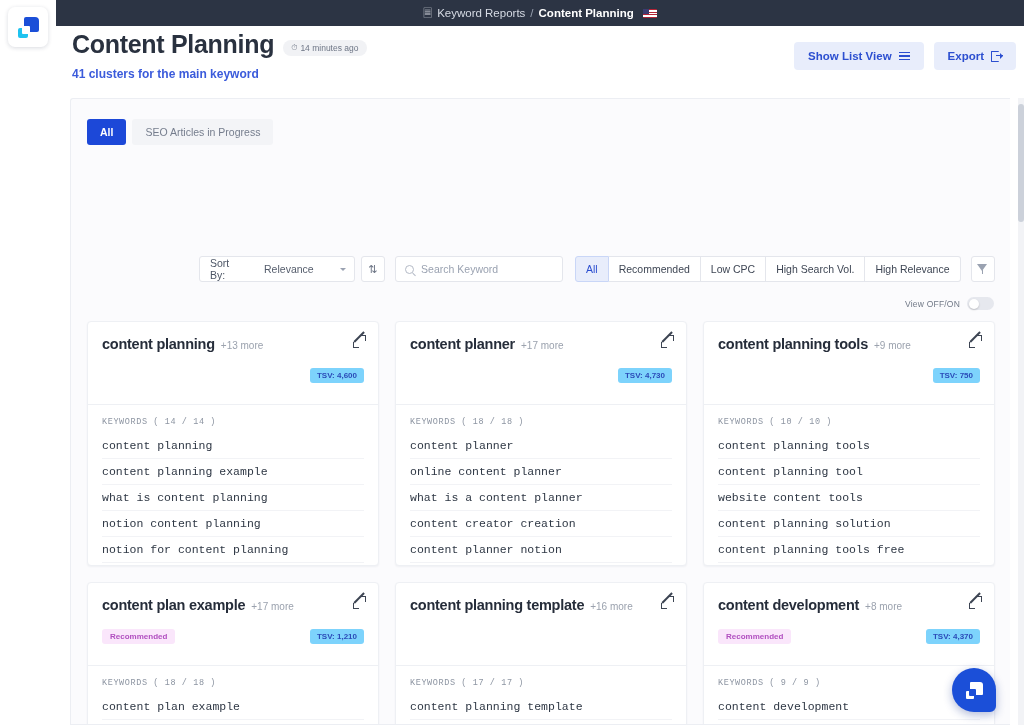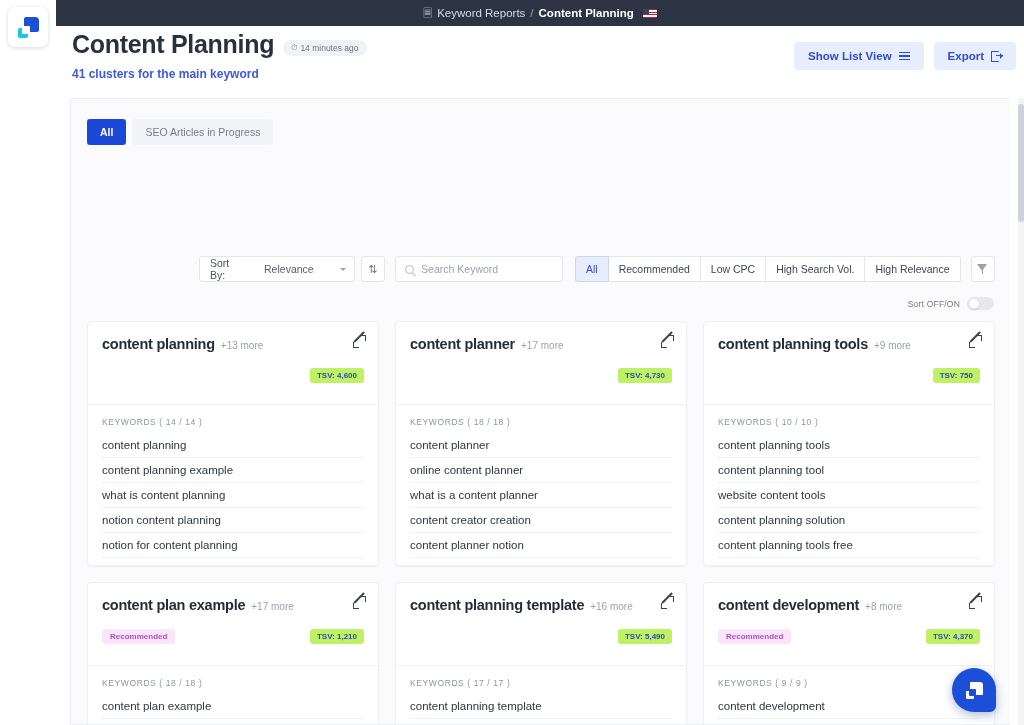--- a/index.html
+++ b/index.html
@@ -225,25 +225,25 @@
   }
   .badge-row {
     position: absolute; left: 14px; right: 14px; top: 45px;
     display: flex; align-items: center; justify-content: space-between; height: 16px;
   }
   .rec-badge {
     background: #fae6fb; color: #b14fc0; border-radius: 3px;
     font-size: 8px; padding: 3px 8px; font-weight: 700;
   }
   .tsv-badge {
-    background: #bef264; color: #2b4bb8; border-radius: 3px;
+    background: #7dd3fc; color: #2b4bb8; border-radius: 3px;
     font-size: 8px; padding: 3px 7px; font-weight: 700; margin-left: auto;
   }
   .card-divider { height: 1px; background: #eef0f4; }
-  .kw-section { padding: 12px 14px 0 14px; }
+  .kw-section { padding: 12px 14px 0 14px; font-family: Liberation Mono, monospace; }
   .kw-head {
     font-size: 8.5px; color: #8d95a2; letter-spacing: .6px;
     margin-bottom: 6px;
   }
   .kw-list { list-style: none; }
   .kw-item {
     font-size: 11.5px; color: #2e3744; padding: 6px 0 6px 0;
     border-bottom: 1px solid #f2f3f6; white-space: nowrap; cursor: pointer;
   }
   .kw-item:nth-child(6) { color: #ced2da; border-bottom-color: #f7f8fa; }
@@ -345,21 +345,21 @@
       <button class="pill">Low CPC</button>
       <button class="pill">High Search Vol.</button>
       <button class="pill">High Relevance</button>
     </div>
     <div class="funnel-btn">
       <span class="funnel"></span>
     </div>
   </div>
 
   <div class="graph-toggle">
-    <span class="graph-label">Sort OFF/ON</span>
+    <span class="graph-label">View OFF/ON</span>
     <span class="switch"></span>
   </div>
 
   <div class="grid">
       <div class="card">
         <div class="card-head">
           <div class="card-title-line">
             <span class="card-title">content planning</span>
             <span class="more-count">+13 more</span>
           </div>
@@ -469,23 +469,20 @@
         <div class="card-head">
           <div class="card-title-line">
             <span class="card-title">content planning template</span>
             <span class="more-count">+16 more</span>
           </div>
           <div class="expand-ico">
             <i></i>
             <b></b>
             <s></s>
           </div>
-          <div class="badge-row">
-            <span class="tsv-badge">TSV: 5,490</span>
-          </div>
         </div>
         <div class="card-divider"></div>
         <div class="kw-section">
           <div class="kw-head">KEYWORDS  ( 17 / 17 )</div>
           <ul class="kw-list">
             <li class="kw-item">content planning template</li>
             <li class="kw-item">website planning template</li>
           </ul>
         </div>
       </div>

